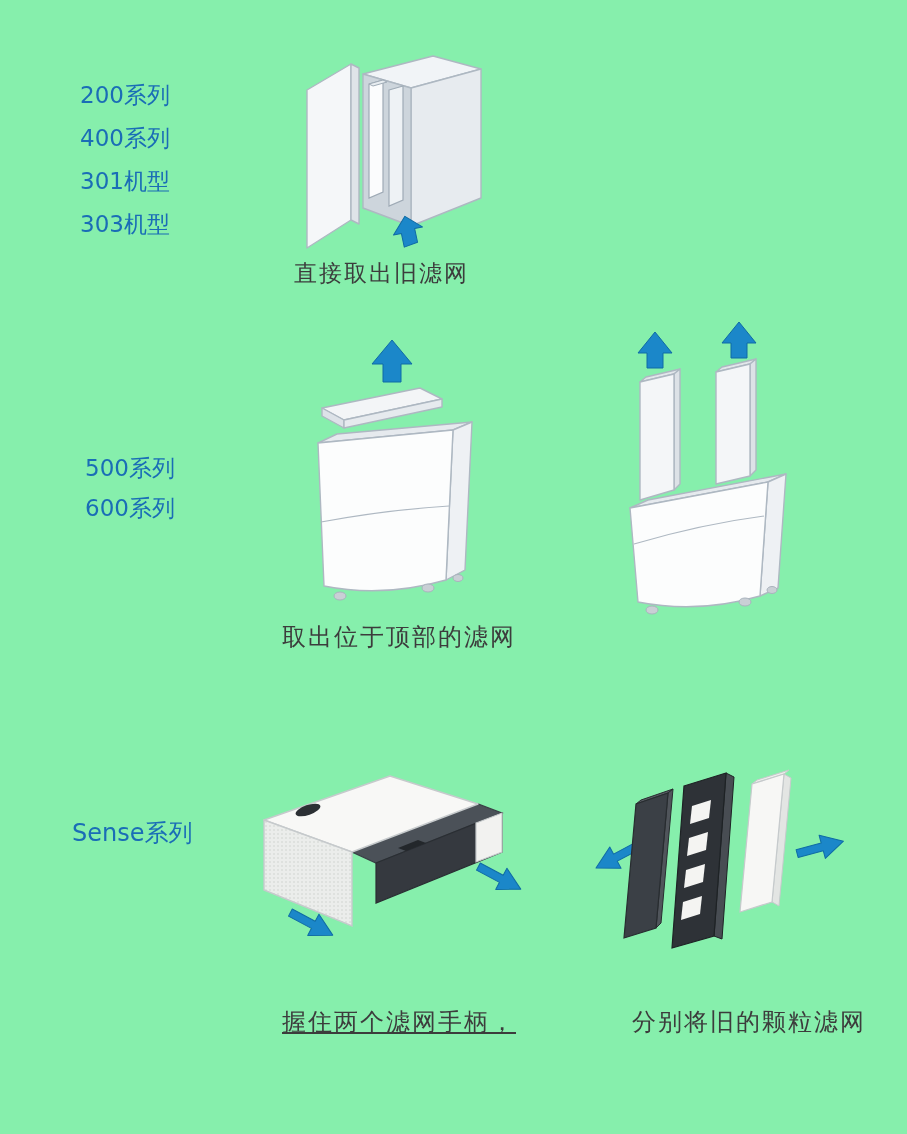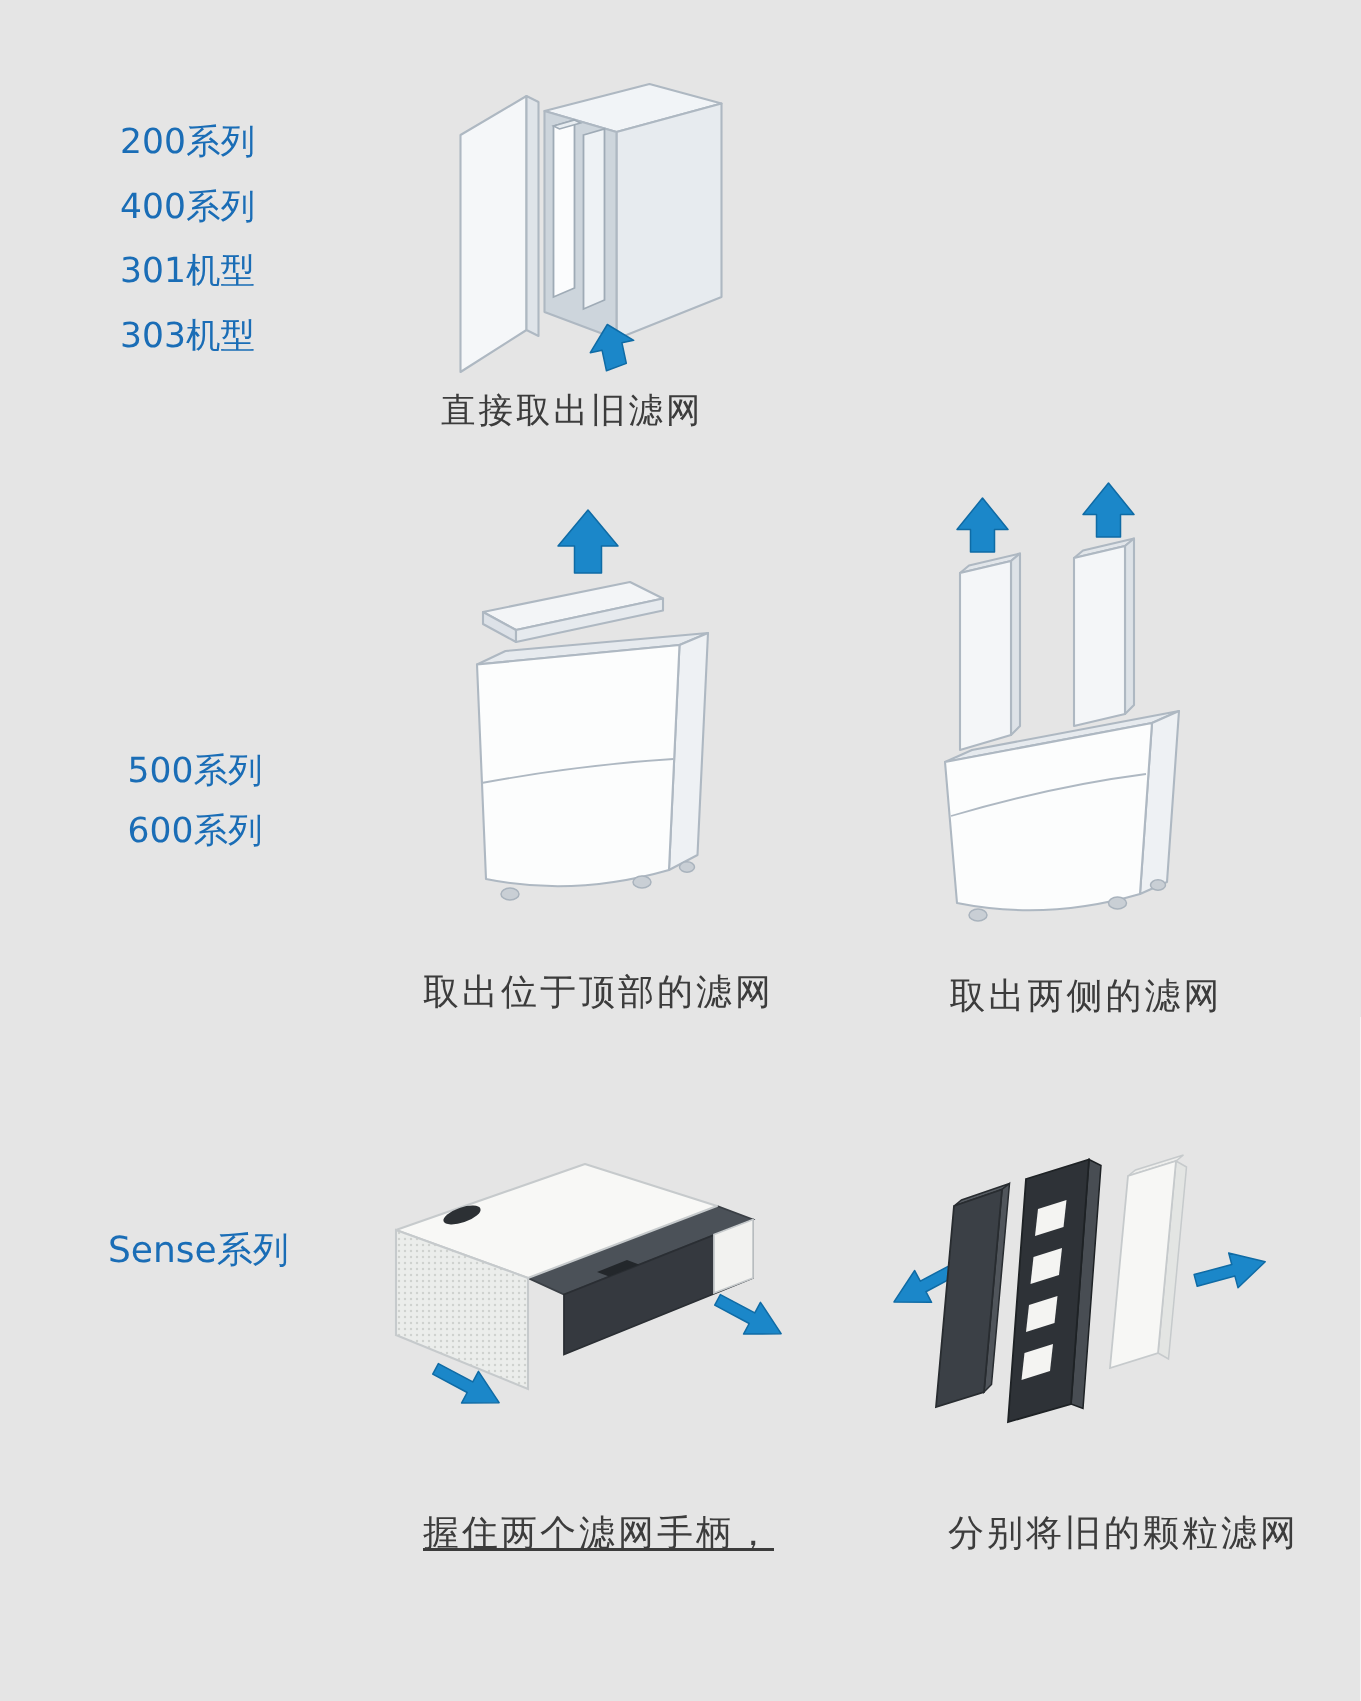--- a/index.html
+++ b/index.html
@@ -1,17 +1,17 @@
 <!DOCTYPE html>
 <html style="--label-blue: #1a6db6; --caption-dark: #3c3c3c; --arrow-blue: #1b87c9; --arrow-edge: #0f6ba5; --line-gray: #aeb8c2;"><head>
 <meta charset="utf-8">
 <style>
   html,body { margin:0; padding:0; background:#ffffff; }
   .page {
-    position:relative; width:907px; height:1134px; background:#e5e5e5;
+    position:relative; width:907px; height:1134px; background:#86efac;
     font-family:"DejaVu Sans","Liberation Sans",sans-serif; overflow:hidden;
   }
   .abs { position:absolute; }
   .series-labels { color:var(--label-blue,#1a6db6); text-align:center; }
   .series-label { font-size:23px; line-height:43px; white-space:nowrap; }
   .series-label.mid { line-height:40px; }
   .series-label.single { font-size:24px; }
   .caption { color:var(--caption-dark,#3c3c3c); font-size:24px; letter-spacing:2px; white-space:nowrap;text-align:center; }
   .caption.small { font-size:23px; }
   .caption.twoline { line-height:45px; }
@@ -48,21 +48,21 @@
       <path d="M104,62 L118,58 L118,172 L104,178 Z" fill="#eef2f5" stroke="#9fabb6" stroke-width="1.2"></path>
 
       <g transform="rotate(-12 123 203)">
         <path class="arrow" d="M116,218 L116,204 L108,204 L123,188 L138,202 L130,202 L130,216 Z"></path>
       </g>
     </svg>
   </figure>
 
   <div class="abs caption small" style="left:294px; top:258px;">直接取出旧滤网</div>
 
-  <div class="abs series-labels" style="left:75px; top:494px; width:110px;">
+  <div class="abs series-labels" style="left:75px; top:448px; width:110px;">
     <div class="series-label mid">500系列</div>
     <div class="series-label mid">600系列</div>
   </div>
 
   <figure class="abs" style="left:288px; top:330px; margin:0;">
     <svg width="212" height="302" viewBox="0 0 212 302">
 
       <g transform="translate(84,10)">
         <path class="arrow" d="M11,42 L11,24 L0,24 L20,0 L40,24 L29,24 L29,42 Z"></path>
       </g>
@@ -75,21 +75,21 @@
       <path class="stroke" d="M165,100 L184,92 L177,240 L158,250 Z" fill="#eef1f4"></path>
       <path class="stroke" d="M30,113 L165,100 L158,250 Q95,268 36,256 Z" fill="#fcfdfd"></path>
       <path d="M33,192 Q98,180 161,176" fill="none" stroke="#aeb8c2" stroke-width="1.2"></path>
 
       <ellipse cx="52" cy="266" rx="6" ry="4" fill="#c9cfd5" stroke="#a9b3bd"></ellipse>
       <ellipse cx="140" cy="258" rx="6" ry="4" fill="#c9cfd5" stroke="#a9b3bd"></ellipse>
       <ellipse cx="170" cy="248" rx="5" ry="3.5" fill="#c9cfd5" stroke="#a9b3bd"></ellipse>
     </svg>
   </figure>
 
-  <div class="abs caption" style="left:282px; top:645px;">取出位于顶部的滤网</div>
+  <div class="abs caption" style="left:282px; top:621px;">取出位于顶部的滤网</div>
 
   <figure class="abs" style="left:610px; top:318px; margin:0;">
     <svg width="202" height="318" viewBox="0 0 202 318">
 
       <g transform="translate(28,14)">
         <path class="arrow" d="M9,36 L9,21 L0,21 L17,0 L34,21 L25,21 L25,36 Z"></path>
       </g>
       <g transform="translate(112,4)">
         <path class="arrow" d="M9,36 L9,21 L0,21 L17,0 L34,21 L25,21 L25,36 Z"></path>
       </g>
@@ -106,21 +106,20 @@
       <path class="stroke" d="M158,164 L176,156 L168,270 L150,278 Z" fill="#eef1f4"></path>
       <path class="stroke" d="M20,190 L158,164 L150,278 Q88,296 28,284 Z" fill="#fcfdfd"></path>
       <path d="M24,226 Q92,206 154,198" fill="none" stroke="#aeb8c2" stroke-width="1.2"></path>
 
       <ellipse cx="42" cy="292" rx="6" ry="4" fill="#c9cfd5" stroke="#a9b3bd"></ellipse>
       <ellipse cx="135" cy="284" rx="6" ry="4" fill="#c9cfd5" stroke="#a9b3bd"></ellipse>
       <ellipse cx="162" cy="272" rx="5" ry="3.5" fill="#c9cfd5" stroke="#a9b3bd"></ellipse>
     </svg>
   </figure>
 
-  <div class="abs caption" style="left:633px; top:648px;">取出两侧的滤网</div>
 
   <div class="abs series-labels" style="left:72px; top:812px;">
     <div class="series-label single">Sense系列</div>
   </div>
 
   <figure class="abs" style="left:248px; top:760px; margin:0;">
     <svg width="290" height="200" viewBox="0 0 290 200">
       <defs>
         <pattern id="grillePat" width="4" height="4" patternUnits="userSpaceOnUse">
           <rect width="4" height="4" fill="#ebedeb"></rect>

